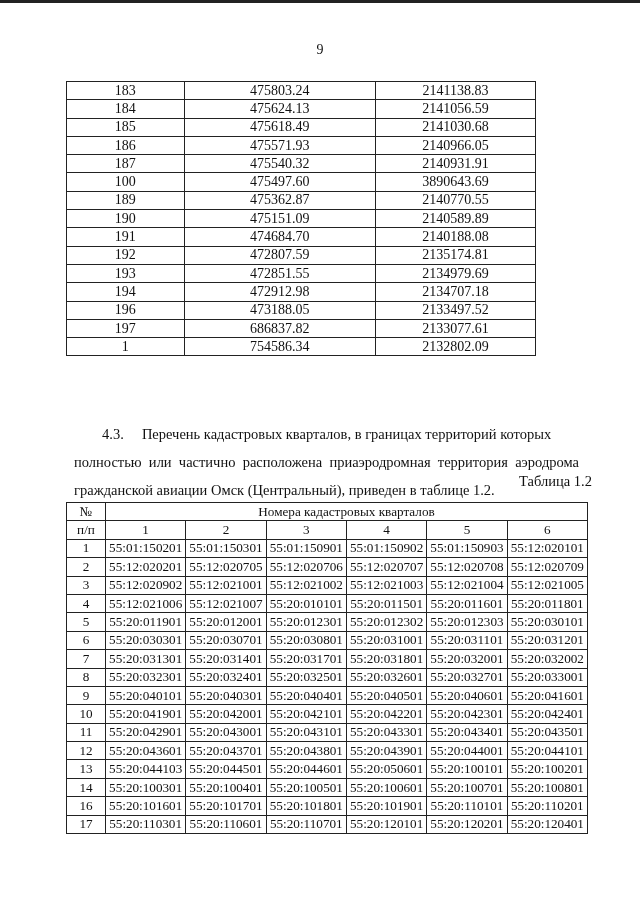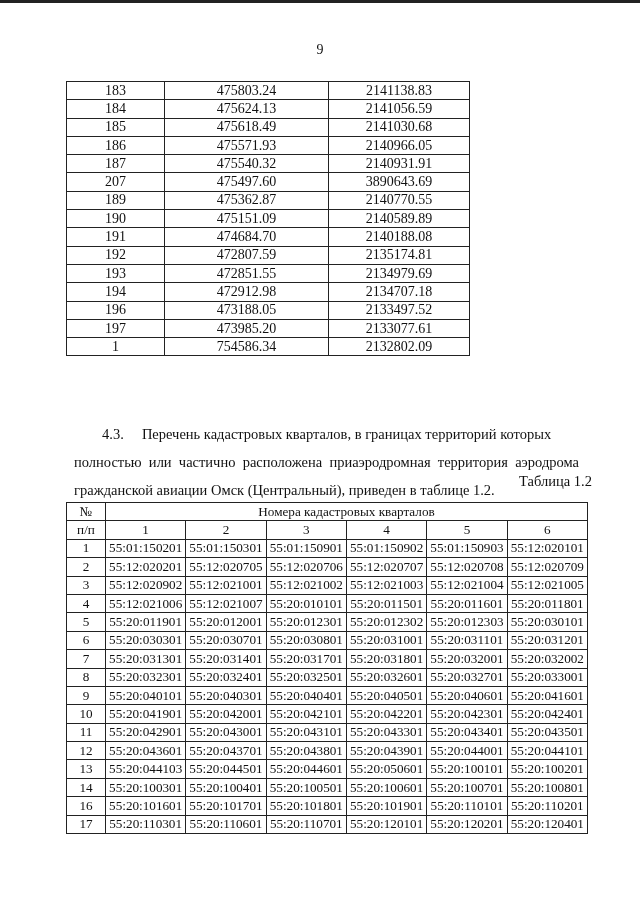--- a/index.html
+++ b/index.html
@@ -2,21 +2,21 @@
 <html><head>
 <meta charset="utf-8">
 <style>
   html, body { margin: 0; padding: 0; background: #fff; }
   body { width: 640px; height: 917px; position: relative; overflow: hidden;
          font-family: "Liberation Serif", "DejaVu Serif", serif; color: #111; }
   .topbar { position: absolute; left: 0; top: 0; width: 640px; height: 3px; background: #222; }
   .page-num { position: absolute; top: 42px; left: 0; width: 640px; text-align: center; font-size: 14px; }
   table { border-collapse: collapse; position: absolute; }
   td { border: 1px solid #222; text-align: center; padding: 0; }
-  #coords { left: 66px; top: 81px; width: 404px; }
+  #coords { left: 66px; top: 81px; width: 470px; }
   #coords td { height: 17.3px; font-size: 14px; line-height: 16px; }
   #coords td.c1 { width: 126px; }
   #coords td.c2 { width: 203px; }
   #coords td.c3 { width: 168px; }
   .para { position: absolute; left: 74px; width: 505px; font-size: 14.5px; line-height: 28px; text-align: justify; }
   .para .indent { padding-left: 28px; }
   .tcap { position: absolute; top: 473px; right: 48px; font-size: 14.5px; }
   #kvart { left: 66px; top: 502px; width: 522px; }
   #kvart td { height: 17.4px; font-size: 13.2px; line-height: 16px; white-space: nowrap; }
   #kvart td.num { width: 38px; }
@@ -48,21 +48,21 @@
         <td class="c1">186</td>
         <td class="c2">475571.93</td>
         <td class="c3">2140966.05</td>
       </tr>
       <tr>
         <td class="c1">187</td>
         <td class="c2">475540.32</td>
         <td class="c3">2140931.91</td>
       </tr>
       <tr>
-        <td class="c1">207</td>
+        <td class="c1">100</td>
         <td class="c2">475497.60</td>
         <td class="c3">3890643.69</td>
       </tr>
       <tr>
         <td class="c1">189</td>
         <td class="c2">475362.87</td>
         <td class="c3">2140770.55</td>
       </tr>
       <tr>
         <td class="c1">190</td>
@@ -89,21 +89,21 @@
         <td class="c2">472912.98</td>
         <td class="c3">2134707.18</td>
       </tr>
       <tr>
         <td class="c1">196</td>
         <td class="c2">473188.05</td>
         <td class="c3">2133497.52</td>
       </tr>
       <tr>
         <td class="c1">197</td>
-        <td class="c2">473985.20</td>
+        <td class="c2">686837.82</td>
         <td class="c3">2133077.61</td>
       </tr>
       <tr>
         <td class="c1">1</td>
         <td class="c2">754586.34</td>
         <td class="c3">2132802.09</td>
       </tr>
     </tbody>
 </table>
 

